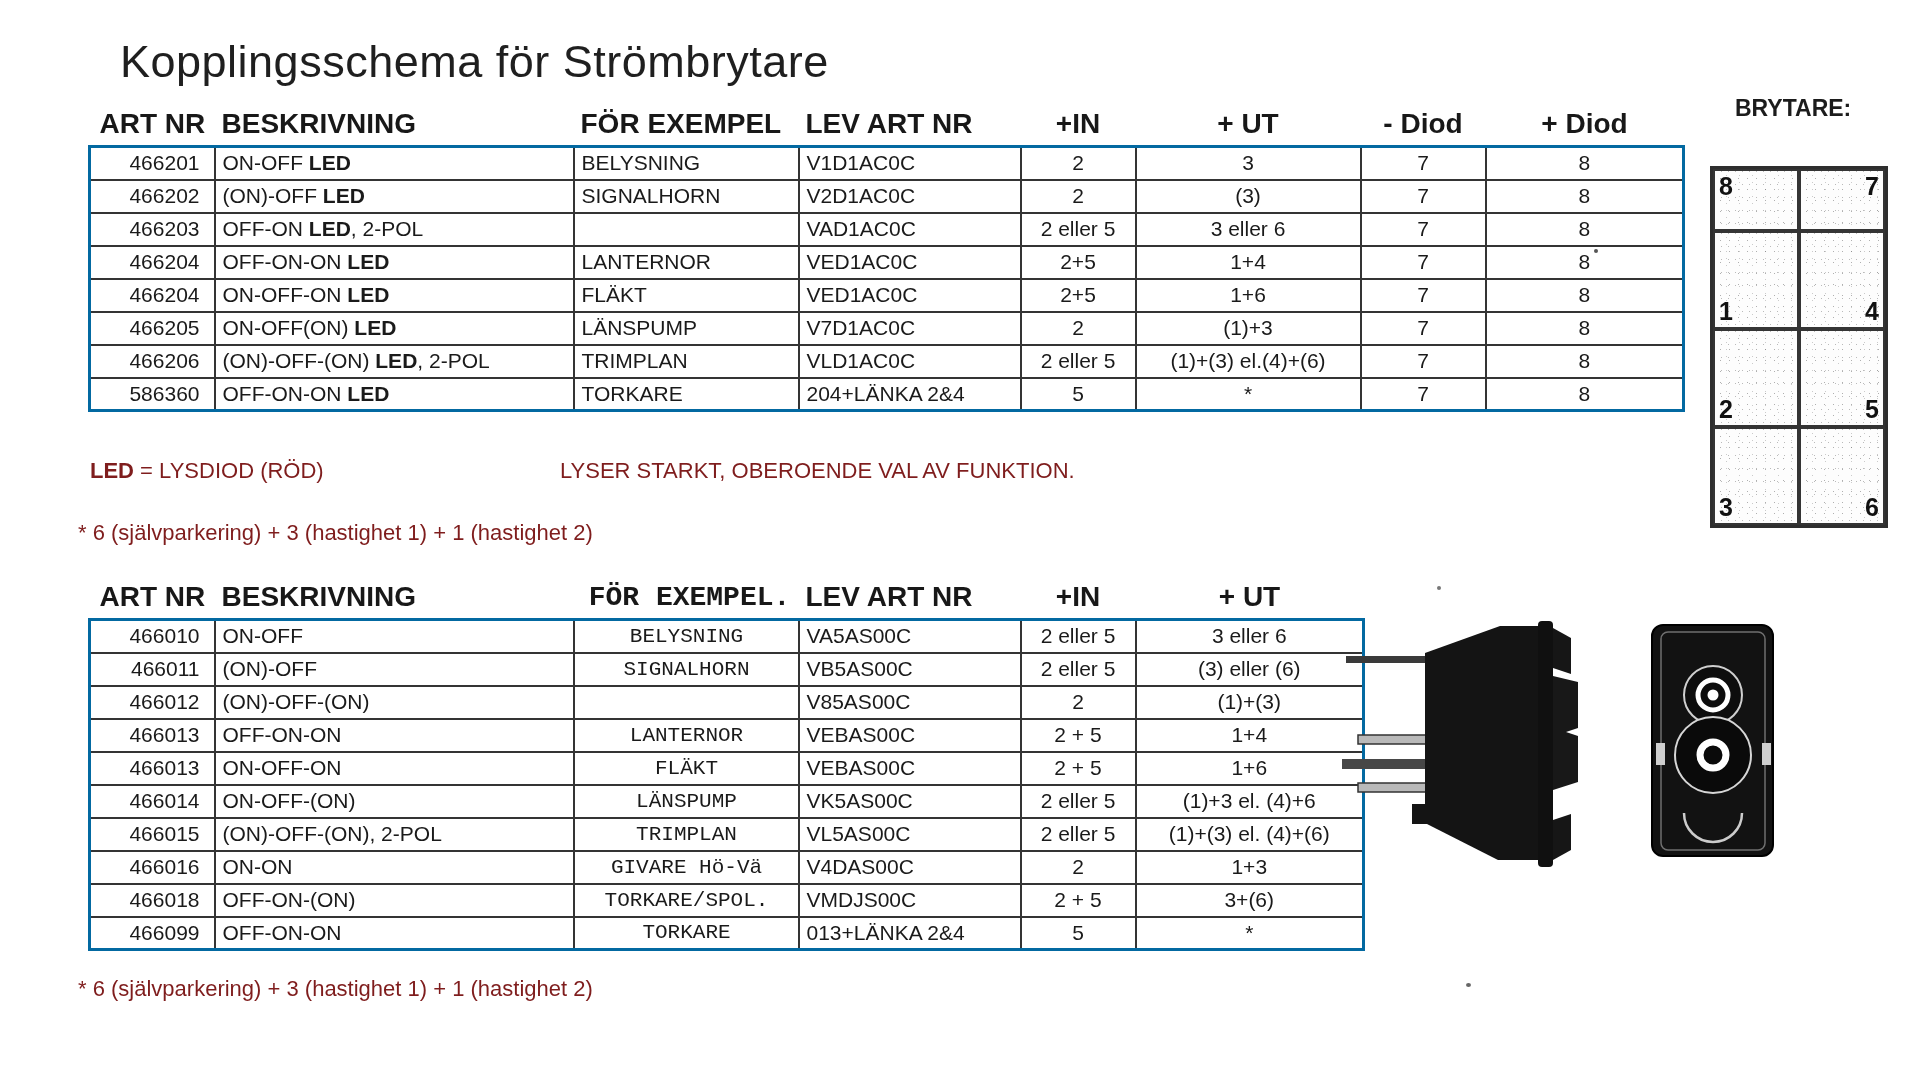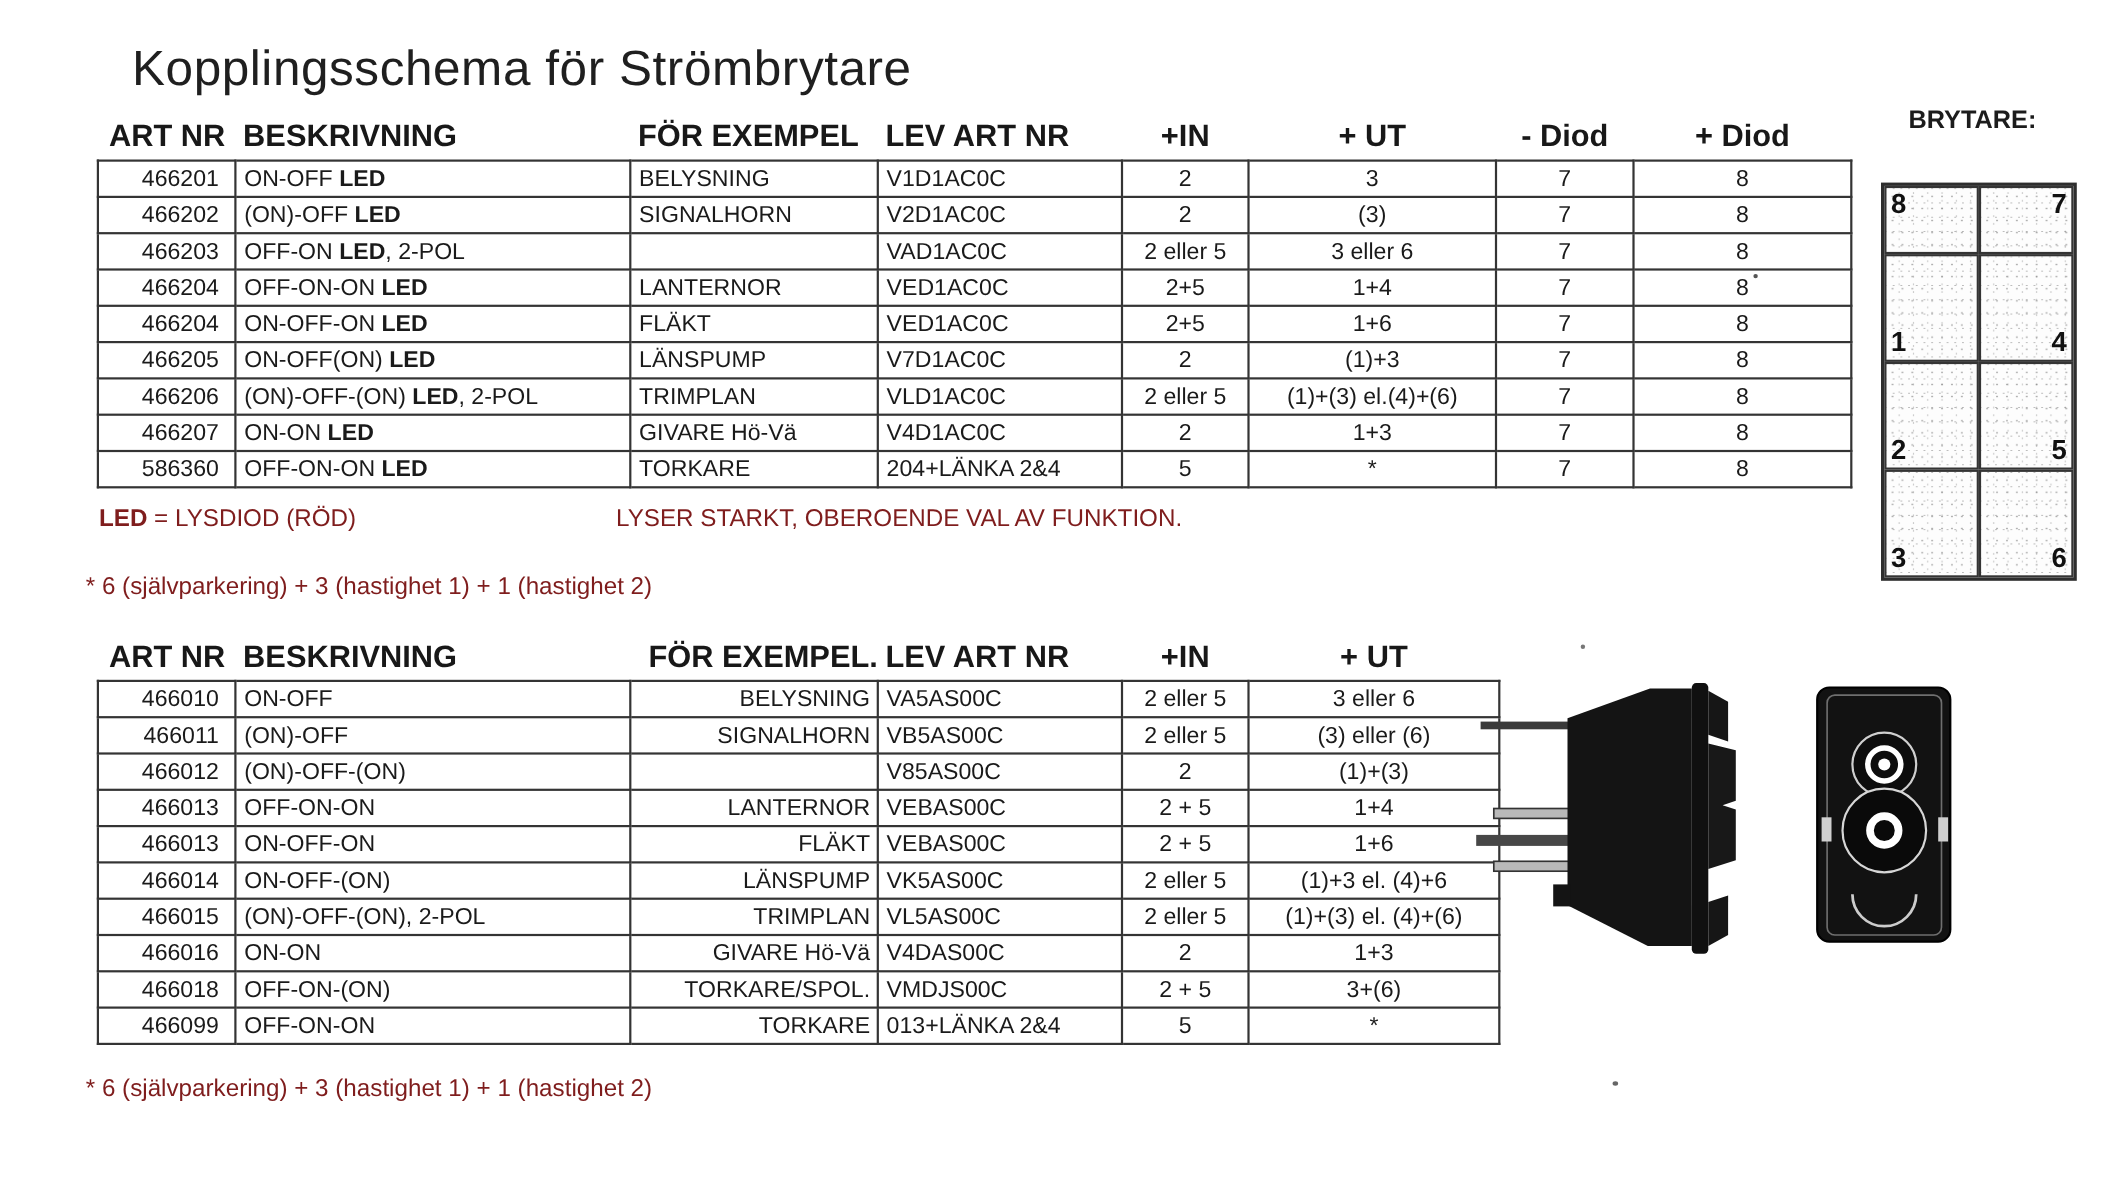--- a/index.html
+++ b/index.html
@@ -11,21 +11,21 @@
   .page-title{
     left:88px;top:6px;font-size:45px;font-weight:400;color:#1f1f1f;
     letter-spacing:0.5px;white-space:nowrap;margin-left:32px;
   }
   
   table{border-collapse:collapse;table-layout:fixed;}
   thead th{
     border:none;font-weight:bold;font-size:28px;vertical-align:bottom;
     padding:0 0 5px 0;white-space:nowrap;color:#181818;
   }
-  tbody{border:1px solid #0369a1;}
+  tbody{border:3px solid #0369a1;}
   tbody td{
     border:2px solid #343434;height:33px;font-size:21px;padding:0 6px;
     white-space:nowrap;overflow:hidden;color:#1a1a1a;background:#fff;
     box-sizing:border-box;
   }
   tbody td b{font-weight:bold;}
   .tbl-wrap{position:absolute;}
   #t1wrap{left:88px;top:108px;}
   #t2wrap{left:88px;top:581px;}
   
@@ -33,21 +33,21 @@
   #table1 .c1{width:352px;text-align:left;padding-left:7px;}
   #table1 .c2{width:218px;text-align:left;padding-left:7px;}
   #table1 .c3{width:215px;text-align:left;padding-left:7px;}
   #table1 .c4{width:115px;text-align:center;}
   #table1 .c5{width:225px;text-align:center;}
   #table1 .c6{width:125px;text-align:center;}
   #table1 .c7{width:198px;text-align:center;}
   
   #table2 .c0{width:115px;} #table2 td.c0{text-align:right;padding-right:14px;} #table2 th.c0{text-align:left;padding-left:10px;}
   #table2 .c1{width:352px;text-align:left;padding-left:7px;}
-  #table2 .c2{width:218px;text-align:right;padding-left:7px;}
+  #table2 .c2{width:218px;text-align:center;padding-left:7px;font-family:Liberation Mono, monospace;}
   #table2 .c3{width:215px;text-align:left;padding-left:7px;}
   #table2 .c4{width:115px;text-align:center;}
   #table2 .c5{width:228px;text-align:center;}
   
   .note{font-size:22px;white-space:nowrap;color:#7f1d1d;}
   #note-led{left:90px;top:458px;}
   #note-led-right{left:560px;top:458px;}
   #star-note-1{left:78px;top:520px;}
   #star-note-2{left:78px;top:976px;}
   
@@ -161,30 +161,20 @@
           <td class="c0">466206</td>
           <td class="c1"><span>(ON)-OFF-(ON) </span><b>LED</b><span>, 2-POL</span></td>
           <td class="c2">TRIMPLAN</td>
           <td class="c3">VLD1AC0C</td>
           <td class="c4">2 eller 5</td>
           <td class="c5">(1)+(3) el.(4)+(6)</td>
           <td class="c6">7</td>
           <td class="c7">8</td>
         </tr>
         <tr>
-          <td class="c0">466207</td>
-          <td class="c1"><span>ON-ON </span><b>LED</b></td>
-          <td class="c2">GIVARE Hö-Vä</td>
-          <td class="c3">V4D1AC0C</td>
-          <td class="c4">2</td>
-          <td class="c5">1+3</td>
-          <td class="c6">7</td>
-          <td class="c7">8</td>
-        </tr>
-        <tr>
           <td class="c0">586360</td>
           <td class="c1"><span>OFF-ON-ON </span><b>LED</b></td>
           <td class="c2">TORKARE</td>
           <td class="c3">204+LÄNKA 2&amp;4</td>
           <td class="c4">5</td>
           <td class="c5">*</td>
           <td class="c6">7</td>
           <td class="c7">8</td>
         </tr>
       </tbody>

